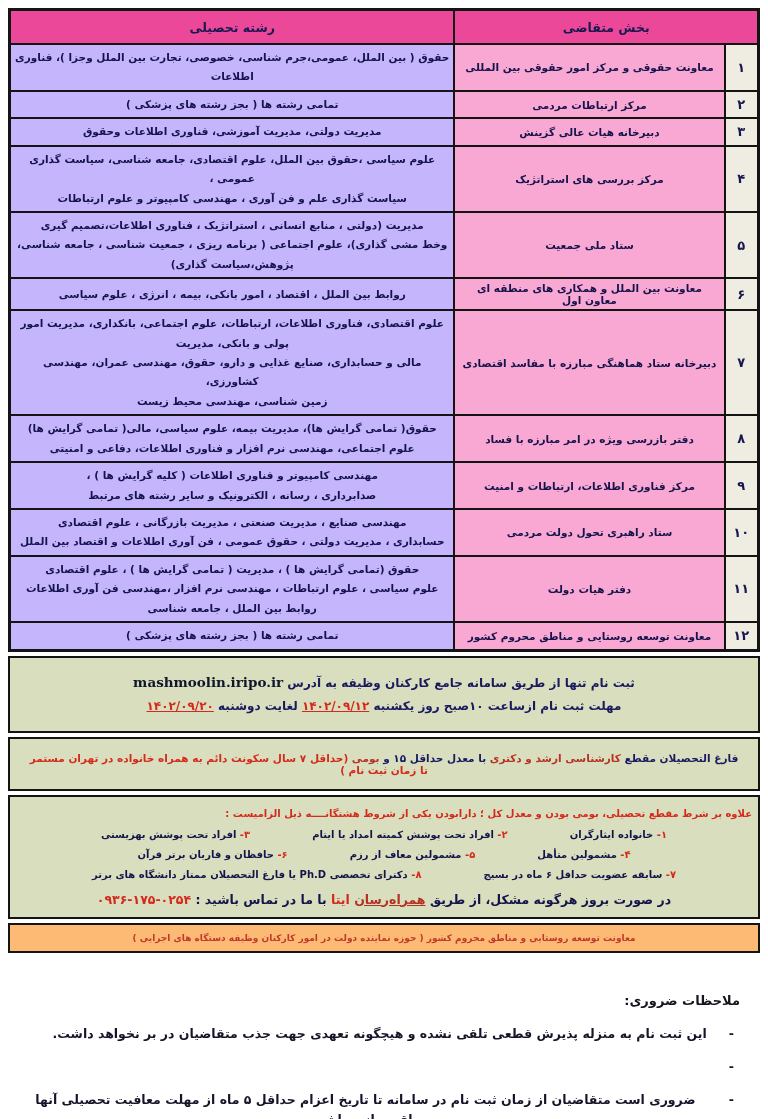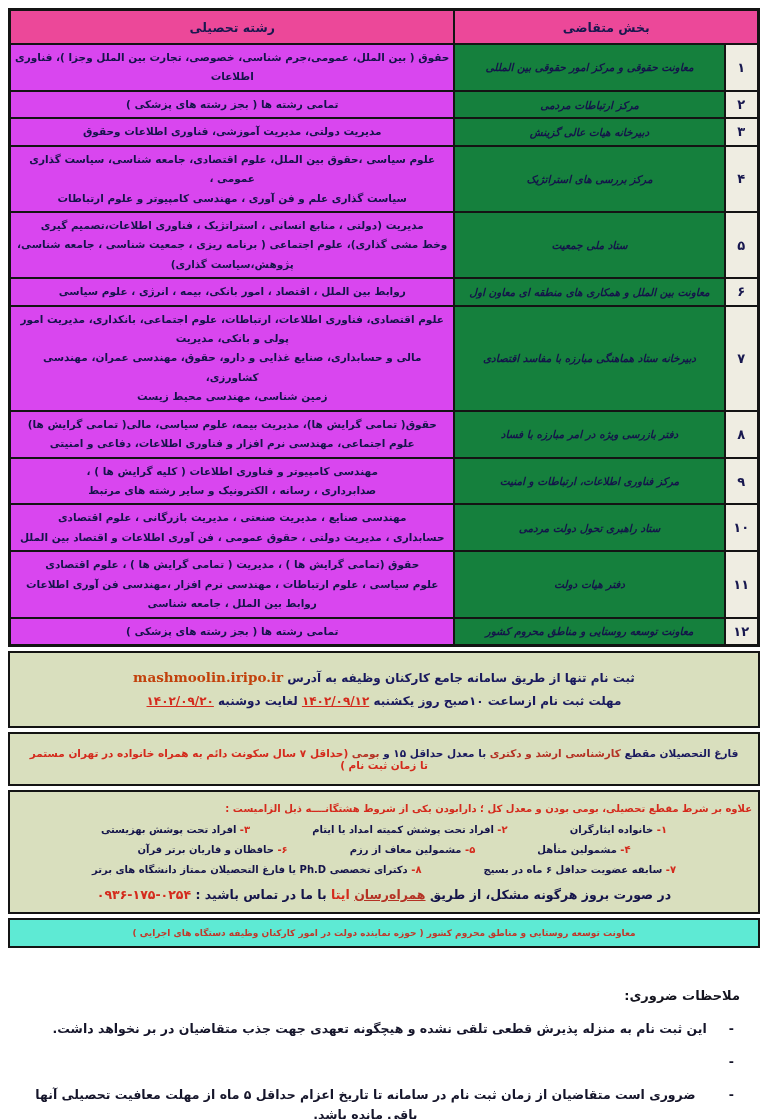--- a/index.html
+++ b/index.html
@@ -20,52 +20,52 @@
   table.main col.c2{width:270px;}
   table.main th, table.main td{
     border:2px solid #141414;
     font-weight:bold;
     text-align:center;
     vertical-align:middle;
     padding:3px 4px;
   }
   th.hdr{background:#ec4899;font-size:12.5px;height:26px;color:#18184f;}
   td.c-num{background:#efede2;font-size:13px;color:#18184f;}
-  td.c-dept{background:#15803d;font-size:10.5px;color:#14144a;font-style:italic;}
-  td.c-major{background:#d946ef;font-size:10.5px;color:#14144a;white-space:pre-line;line-height:1.85;}
+  td.c-dept{background:#f9a8d4;font-size:10.5px;color:#14144a;}
+  td.c-major{background:#c4b5fd;font-size:10.5px;color:#14144a;white-space:pre-line;line-height:1.85;}
 
   
   .band{
     background:#d9dfbe;border:2.5px solid #141414;margin-top:4px;
     text-align:center;color:#1a1a5e;font-weight:bold;
   }
   .band1{padding:11px 6px 9px;}
   .band1 .line{font-size:12px;margin:5px 0 9px;}
   .url{
     font-family:"DejaVu Serif", serif;
-    color:#c2410c;font-size:13.5px;font-weight:bold;
+    color:#0f172a;font-size:13.5px;font-weight:bold;
   }
   .red{color:#d42a1c;}
   .dkred{color:#b43224;}
   .u{text-decoration:underline;}
   .band2{padding:13px 16px;font-size:10.5px;}
   .band3{padding:8px 6px 6px;}
   .band3 .cond-head{font-size:10px;color:#d42a1c;margin:3px 0 10px;text-align:right;}
   .cond-row{
     display:flex;flex-direction:row;justify-content:center;
     gap:62px;font-size:10px;margin:9px 0;
   }
   .cond-item{white-space:nowrap;color:#14144a;}
   .cond-item .n{color:#d42a1c;}
   .contact{font-size:12.5px;margin:12px 0 4px;color:#14144a;}
   .phone{color:#d42a1c;unicode-bidi:embed;}
 
   
   .footer-strip{
-    background:#5eead4;border:2.5px solid #141414;margin-top:4px;
+    background:#fdba74;border:2.5px solid #141414;margin-top:4px;
     text-align:center;padding:8px 4px;
     font-size:9px;font-weight:bold;color:#c0392b;
   }
 
   
   .remarks{margin-top:40px;padding:0 16px;}
   .remarks-title{
     text-align:right;font-size:13px;font-weight:bold;color:#15151f;
     margin:0 4px 16px 0;
   }

